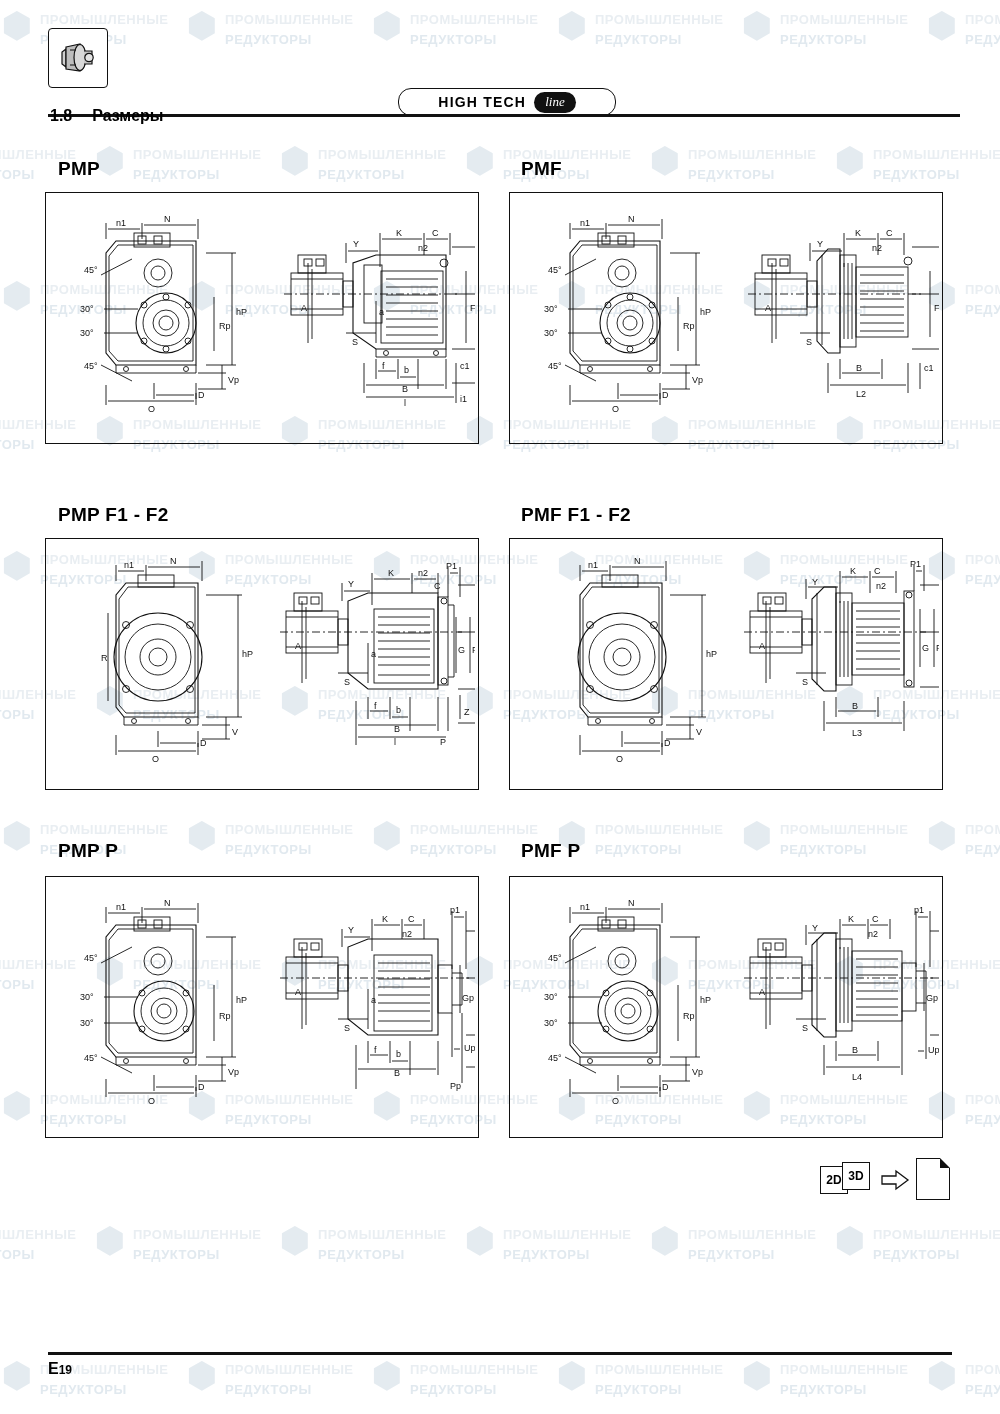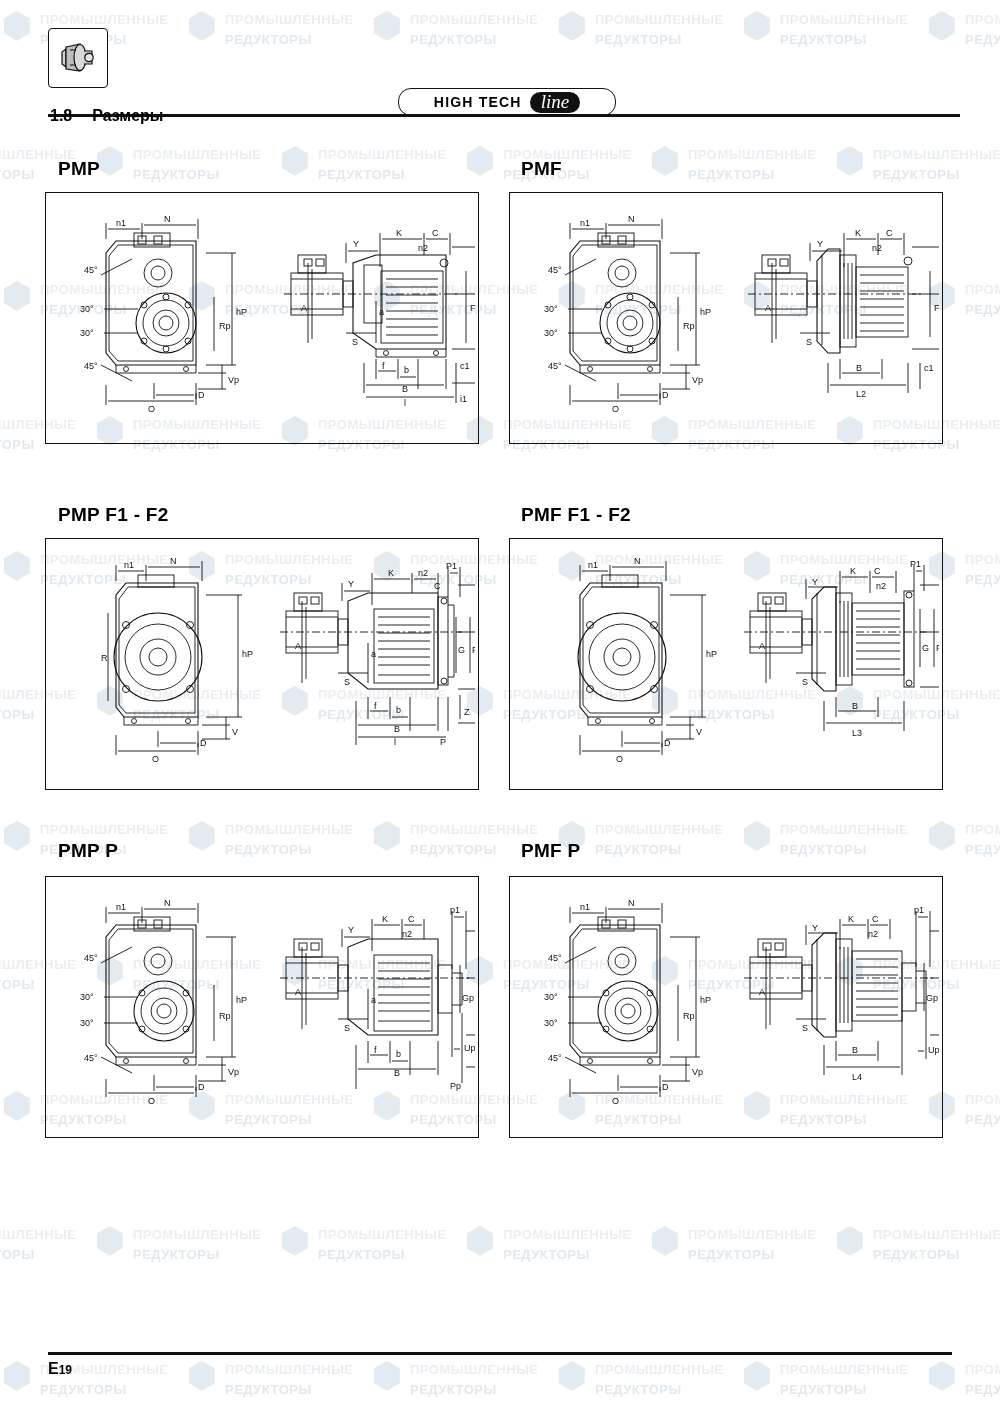--- a/index.html
+++ b/index.html
@@ -46,21 +46,21 @@
     width:216px;height:26px;
     border:1.5px solid #111;border-radius:13px;
     background:#fff;
     display:flex;align-items:center;justify-content:center;gap:8px;
   }
   .hightech .ht-text{
     font-size:14px;font-weight:bold;letter-spacing:1.2px;
   }
   .hightech .ht-line{
     font-family:"Liberation Serif", serif;
-    font-style:italic;font-size:19px;
+    font-style:italic;font-size:13px;
     background:#111;color:#fff;
     border-radius:11px;
     padding:0 11px 2px 11px;
     line-height:19px;
   }
   .header-rule{
     position:absolute;left:8px;top:96px;width:912px;height:3px;background:#111;
   }
   .section-title{
     position:absolute;left:50px;top:107px;
@@ -721,18 +721,28 @@
         <text x="292" y="154" stroke="none" fill="#111">S</text>
         <path d="M326 164 L326 184 M368 164 L368 184 M314 168 L314 198 M392 134 L392 198 M416 126 L416 182"></path>
         <path d="M328 178 L366 178 M316 190 L390 190 M408 174 L414 174"></path>
         <text x="342" y="176" stroke="none" fill="#111">B</text>
         <text x="342" y="203" stroke="none" fill="#111">L4</text>
         <text x="418" y="176" stroke="none" fill="#111">Up</text>
       </g>
     </svg>
   </div>
 
+  <div class="cad-icons">
+    <div class="cad-cube">2D</div>
+    <div class="cad-cube c2">3D</div>
+    <div class="cad-arrow">
+      <svg width="30" height="24" viewBox="0 0 30 24">
+        <path d="M2 8 L16 8 L16 3 L28 12 L16 21 L16 16 L2 16 Z" fill="#fff" stroke="#111" stroke-width="1.3"></path>
+      </svg>
+    </div>
+    <div class="cad-doc"></div>
+  </div>
 
   <div class="footer-rule"></div>
   <div class="page-num">
     <span>E</span><span class="sub">19</span>
   </div>
 </div>
 
 </body></html>

